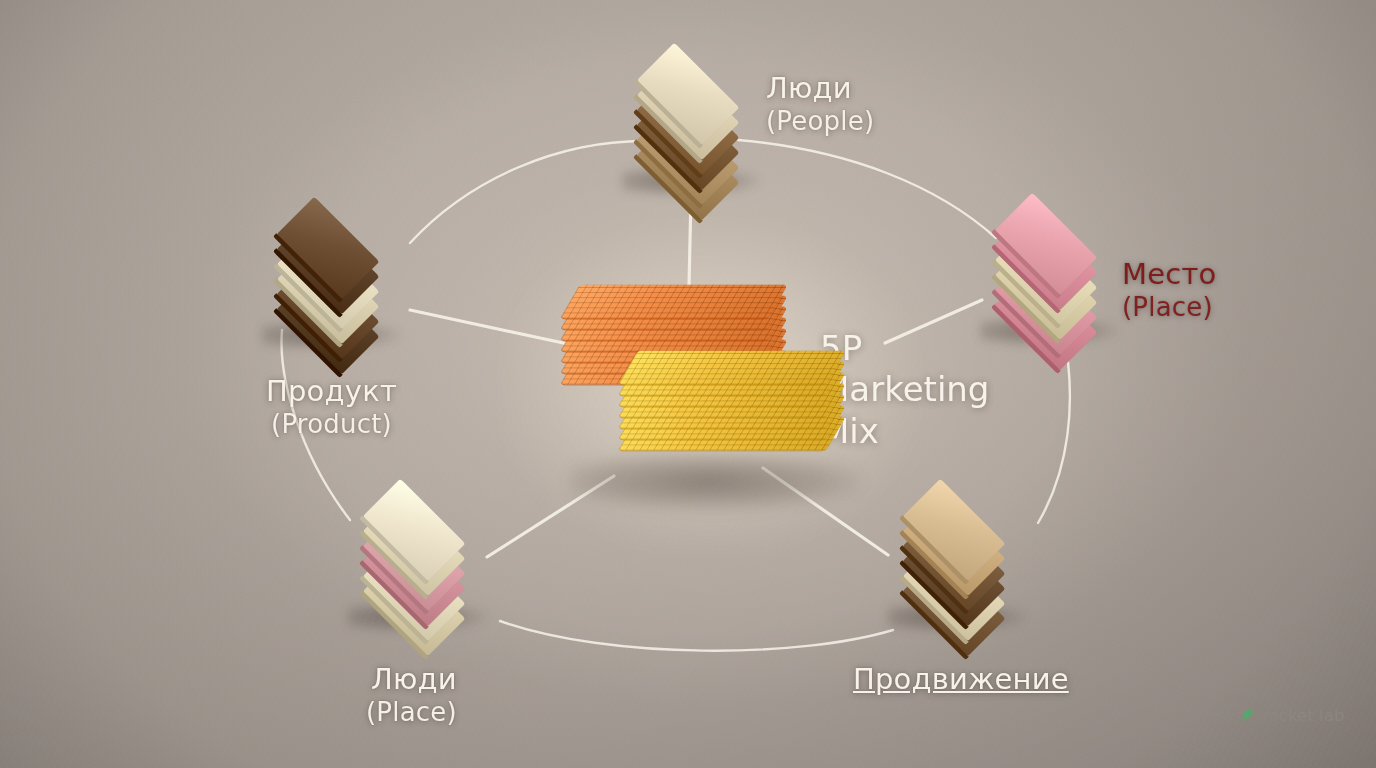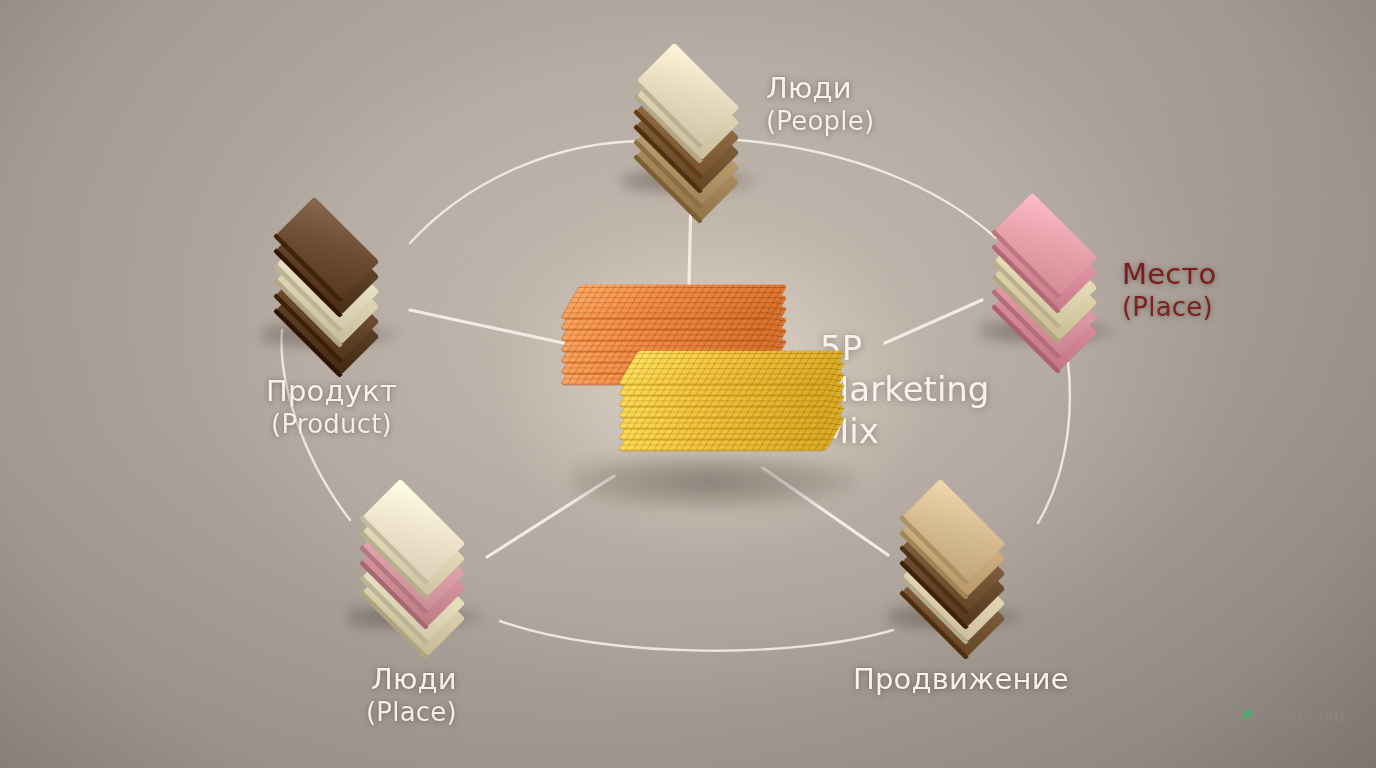--- a/index.html
+++ b/index.html
@@ -65,21 +65,21 @@
     white-space: nowrap;
     user-select: none;
   }
   .label .ru { display:block; font-size: 29px; font-weight: 400; }
   .label .en { display:block; font-size: 26px; font-weight: 400; opacity: .97; }
 
   #lbl-price    { left: 766px; top: 72px; }
   #lbl-place    { left: 1122px; top: 258px; }
   #lbl-product  { left: 266px; top: 375px; text-align:center; }
   #lbl-people   { left: 366px; top: 663px; text-align:right; }
-  #lbl-promotion{ left: 853px; top: 663px; text-align:left; }
+  #lbl-promotion{ left: 853px; top: 663px; text-align:left;text-decoration:underline; }
 
   #center-title {
     position: absolute;
     left: 820px; top: 328px;
     color: #f8f3ec;
     font-size: 34px;
     line-height: 1.22;
     text-shadow: 0 1px 7px rgba(60,48,42,0.42);
     user-select: none;
   }

